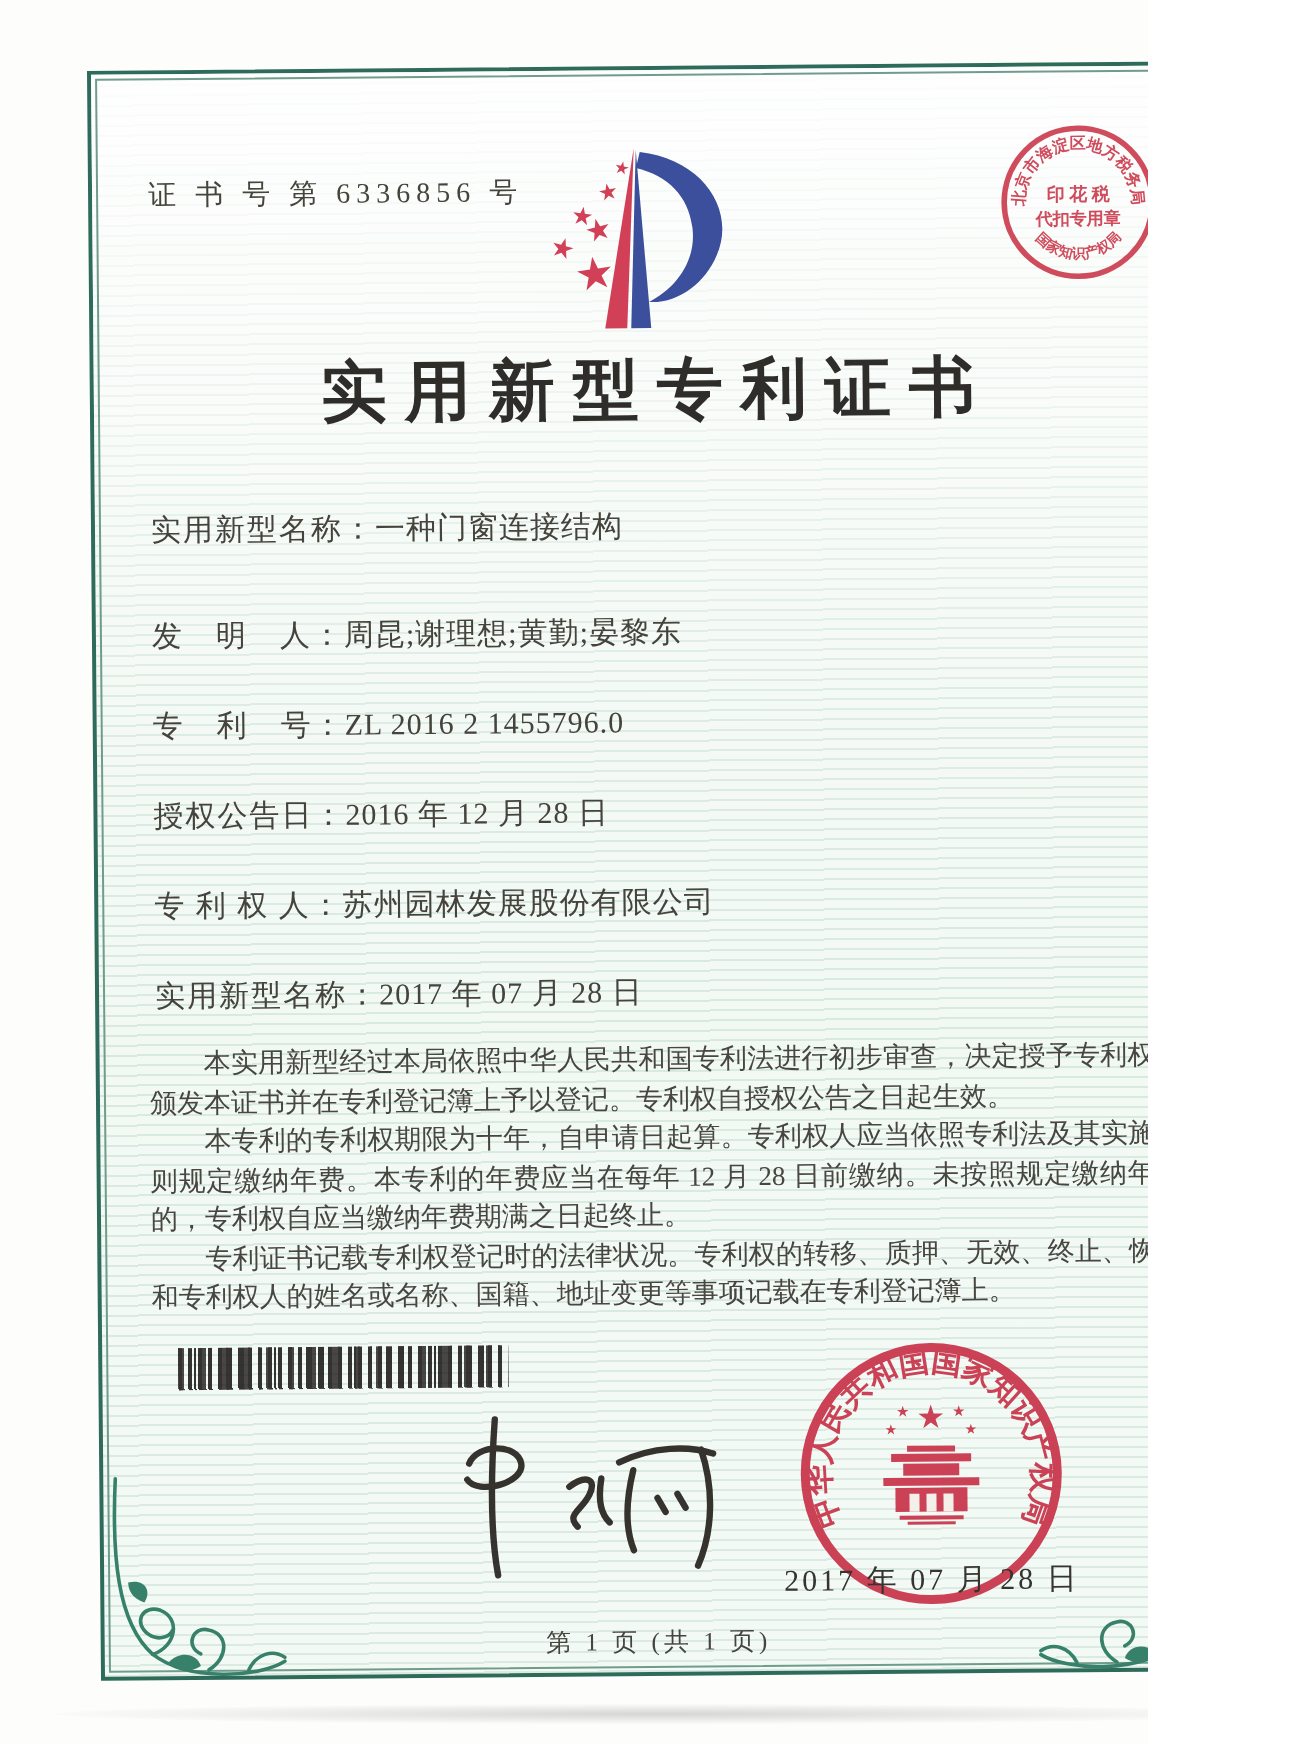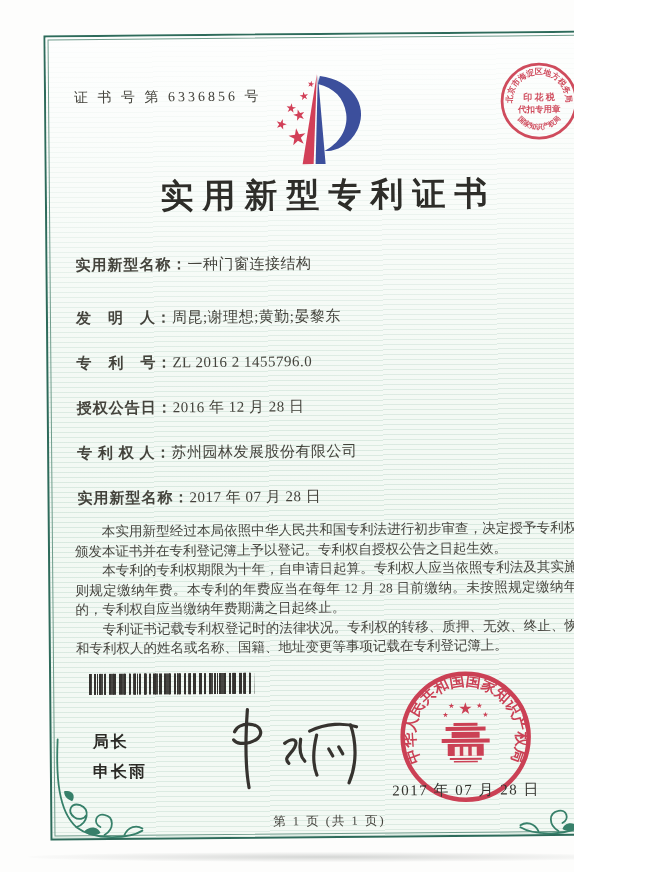--- a/index.html
+++ b/index.html
@@ -26,21 +26,21 @@
   .cert-no{position:absolute;left:28px;top:52px;font-size:14px;letter-spacing:3px;color:#45443d;}
 
   .logo{position:absolute;left:208px;top:27px;}
   .tax-stamp{position:absolute;left:451px;top:26px;opacity:.92;}
 
   .title{position:absolute;left:0;top:138px;width:100%;text-align:center;
     font-size:33px;font-weight:700;letter-spacing:9px;color:#2e2d29;text-indent:9px;}
 
   .fields{position:absolute;left:28px;top:219px;width:500px;}
   .field-row{position:absolute;left:0;font-size:15px;color:#44433c;letter-spacing:.5px;white-space:nowrap;}
-  .field-row .lab{letter-spacing:1px;font-weight:bold;}
+  .field-row .lab{letter-spacing:1px;}
   .row0{top:0;}.row1{top:53px;}.row2{top:98px;}.row3{top:143px;}.row4{top:188px;}.row5{top:233px;}
 
   .body-text{position:absolute;left:25px;top:485px;width:516px;font-size:13.5px;line-height:19.5px;
     color:#474640;text-align:justify;}
   .body-text p{margin:0;text-indent:2em;}
 
   .barcode{position:absolute;left:38px;top:637px;width:165px;height:21px;opacity:.85;
     background-image:
       repeating-linear-gradient(90deg,#14110e 0 2px,transparent 2px 5px),
       repeating-linear-gradient(90deg,#14110e 0 1px,transparent 1px 8px),
@@ -139,24 +139,20 @@
     </div>
 
     <div class="body-text">
       <p>本实用新型经过本局依照中华人民共和国专利法进行初步审查，决定授予专利权，颁发本证书并在专利登记簿上予以登记。专利权自授权公告之日起生效。</p>
       <p>本专利的专利权期限为十年，自申请日起算。专利权人应当依照专利法及其实施细则规定缴纳年费。本专利的年费应当在每年 12 月 28 日前缴纳。未按照规定缴纳年费的，专利权自应当缴纳年费期满之日起终止。</p>
       <p>专利证书记载专利权登记时的法律状况。专利权的转移、质押、无效、终止、恢复和专利权人的姓名或名称、国籍、地址变更等事项记载在专利登记簿上。</p>
     </div>
 
     <div class="barcode"></div>
 
-    <div class="signer">
-      <div>局长</div>
-      <div>申长雨</div>
-    </div>
 
     <svg class="signature" width="170" height="95" viewBox="0 0 170 95">
       <g fill="none" stroke="#26221e" stroke-width="3.2" stroke-linecap="round" opacity="0.92">
         <path d="M 43,10 C 41,35 40,65 44,88"></path>
         <path d="M 30,32 C 34,22 54,22 56,32 C 58,42 34,48 29,40"></path>
         <path d="M 80,44 C 88,38 94,40 90,48 C 86,56 78,58 84,64"></path>
         <path d="M 96,40 C 94,52 96,58 100,62"></path>
         <path d="M 105,32 C 122,24 140,24 152,28"></path>
         <path d="M 112,36 C 108,52 108,66 112,76"></path>
         <path d="M 146,26 C 152,44 152,66 144,84"></path>

